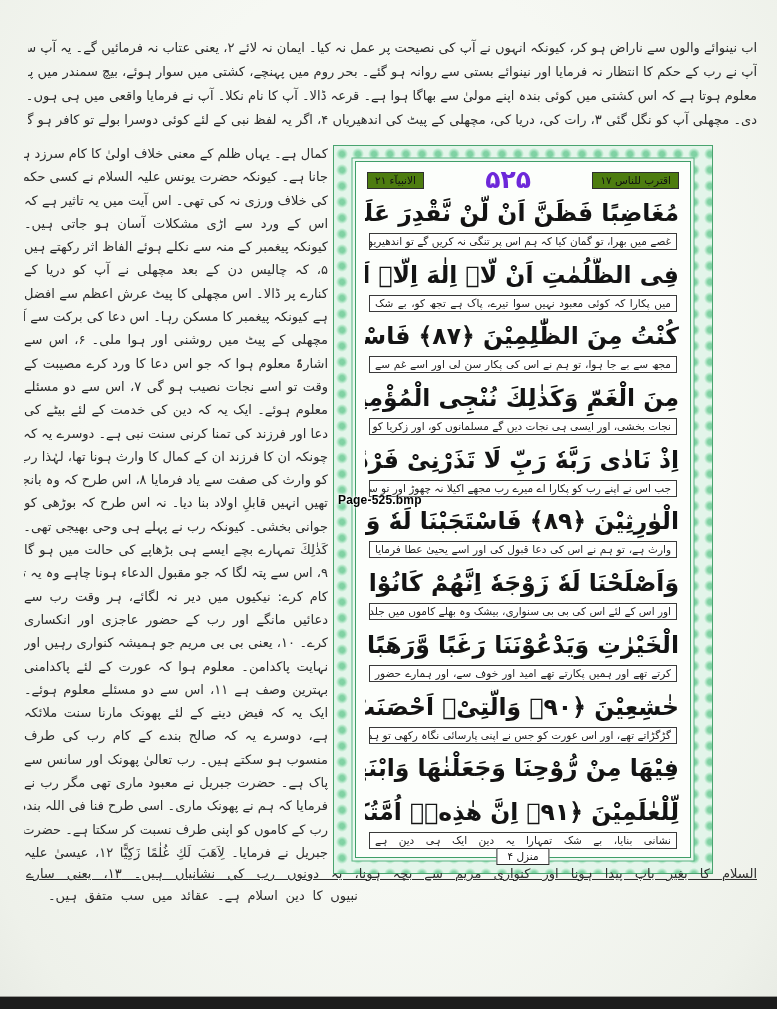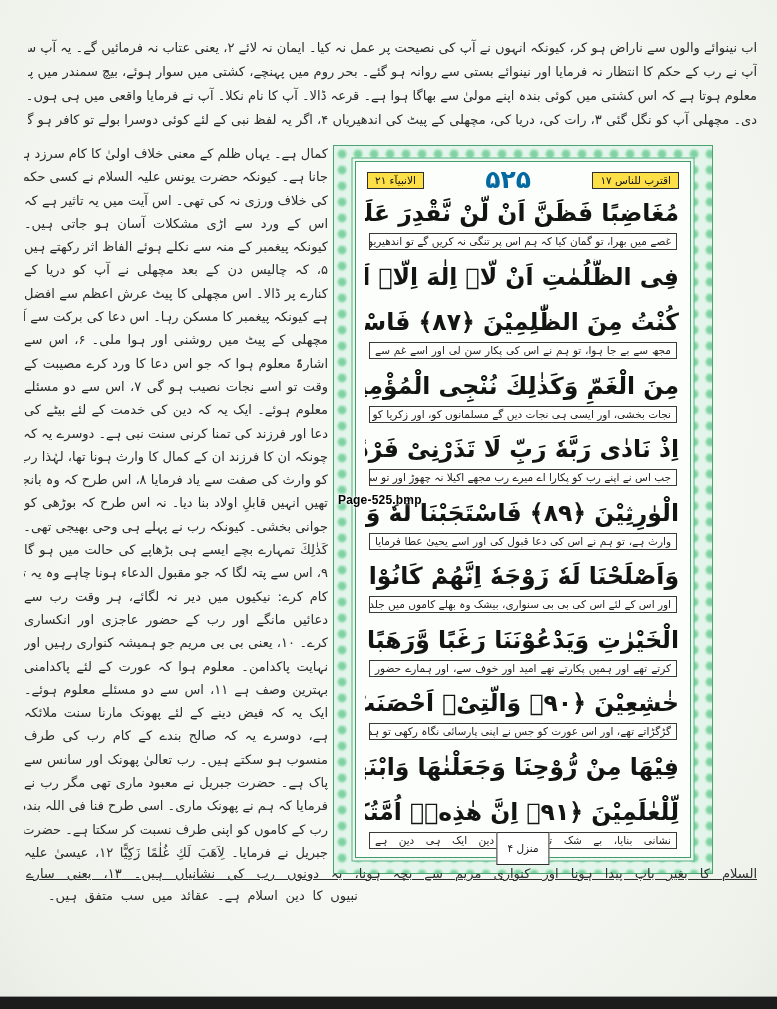--- a/index.html
+++ b/index.html
@@ -57,46 +57,46 @@
   }
   .quran-content{
     display:flex; flex-direction:column; justify-content:space-between;
     height:100%; direction:rtl;
   }
   .q-header{
     display:flex; align-items:center; justify-content:space-between;
     direction:rtl; padding:0 2px; margin-bottom:2px;
   }
   .hdr-box{
-    border:1px solid #2f2f2f; background:#fde047;
+    border:1px solid #2f2f2f; background:#4d7c0f;
     font-size:10.5px; line-height:15px; padding:0 7px; color:#111;
     white-space:nowrap;
   }
   .page-num{
-    font-size:25px; font-weight:bold; color:#0369a1; line-height:26px;
+    font-size:25px; font-weight:bold; color:#6d28d9; line-height:26px;
     letter-spacing:2px;
   }
   .q-rows{ display:flex; flex-direction:column; justify-content:space-between; flex:1; }
   .q-row{ display:flex; flex-direction:column; }
   .ar{
     font-size:23.5px; font-weight:bold; color:#141414; line-height:37px;
     direction:rtl; text-align:justify; text-align-last:justify;
     white-space:nowrap; overflow:hidden; padding:0 2px;
   }
   .ur{
     border:1px solid #3a3a3a; background:#fffffe;
     font-size:10.5px; line-height:15px; color:#222;
     direction:rtl; text-align:justify; text-align-last:justify;
     white-space:nowrap; overflow:hidden;
     margin:1px 4px 0; padding:0 5px;
   }
   .manzil{
     position:absolute; bottom:8px; left:50%; transform:translateX(-50%);
     border:1px solid #2f2f2f; background:#fff;
-    font-size:10.5px; line-height:15px; padding:8px 10px; color:#111;
+    font-size:10.5px; line-height:15px; padding:0 10px; color:#111;
     direction:rtl; white-space:nowrap; z-index:2;
   }
   
   .filename{
     position:absolute; left:338px; top:493px;
     font-family:"Liberation Sans", sans-serif;
     font-size:12px; font-weight:bold; color:#000;
     text-shadow:0 0 2px #fff, 0 0 4px #fff;
     z-index:5; letter-spacing:.2px;
   }
@@ -198,20 +198,21 @@
         </div>
         <div class="q-rows">
 
             <div class="q-row">
               <div class="ar">مُغَاضِبًا فَظَنَّ اَنْ لَّنْ نَّقْدِرَ عَلَيْهِ فَنَادٰى</div>
               <div class="ur">غصے میں بھرا، تو گمان کیا کہ ہم اس پر تنگی نہ کریں گے تو اندھیریوں</div>
             </div>
 
             <div class="q-row">
               <div class="ar">فِى الظُّلُمٰتِ اَنْ لَّاۤ اِلٰهَ اِلَّاۤ اَنْتَ سُبْحٰنَكَ اِنِّىْ</div>
+              <div class="ur">میں پکارا کہ کوئی معبود نہیں سوا تیرے، پاک ہے تجھ کو، بے شک</div>
             </div>
 
             <div class="q-row">
               <div class="ar">كُنْتُ مِنَ الظّٰلِمِيْنَ ﴿۸۷﴾ فَاسْتَجَبْنَا لَهٗ وَنَجَّيْنٰهُ</div>
               <div class="ur">مجھ سے بے جا ہوا، تو ہم نے اس کی پکار سن لی اور اسے غم سے</div>
             </div>
 
             <div class="q-row">
               <div class="ar">مِنَ الْغَمِّ وَكَذٰلِكَ نُنْجِى الْمُؤْمِنِيْنَ ﴿۸۸﴾ وَزَكَرِيَّاۤ</div>
               <div class="ur">نجات بخشی، اور ایسی ہی نجات دیں گے مسلمانوں کو، اور زکریا کو</div>

